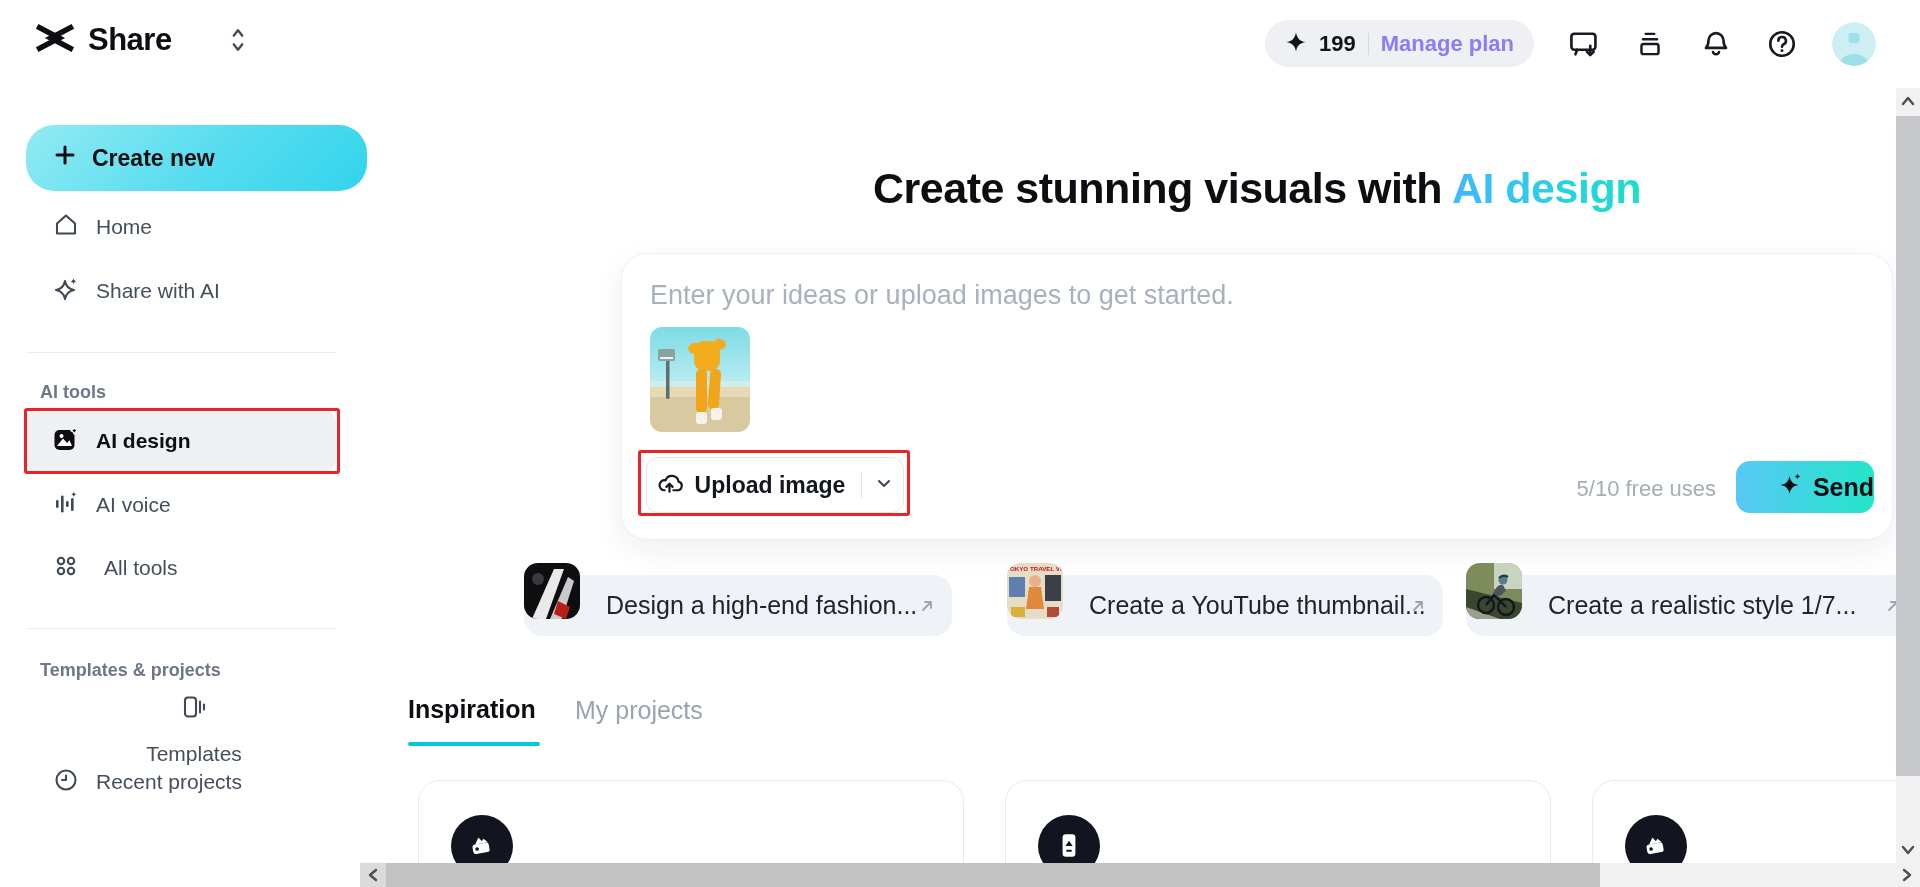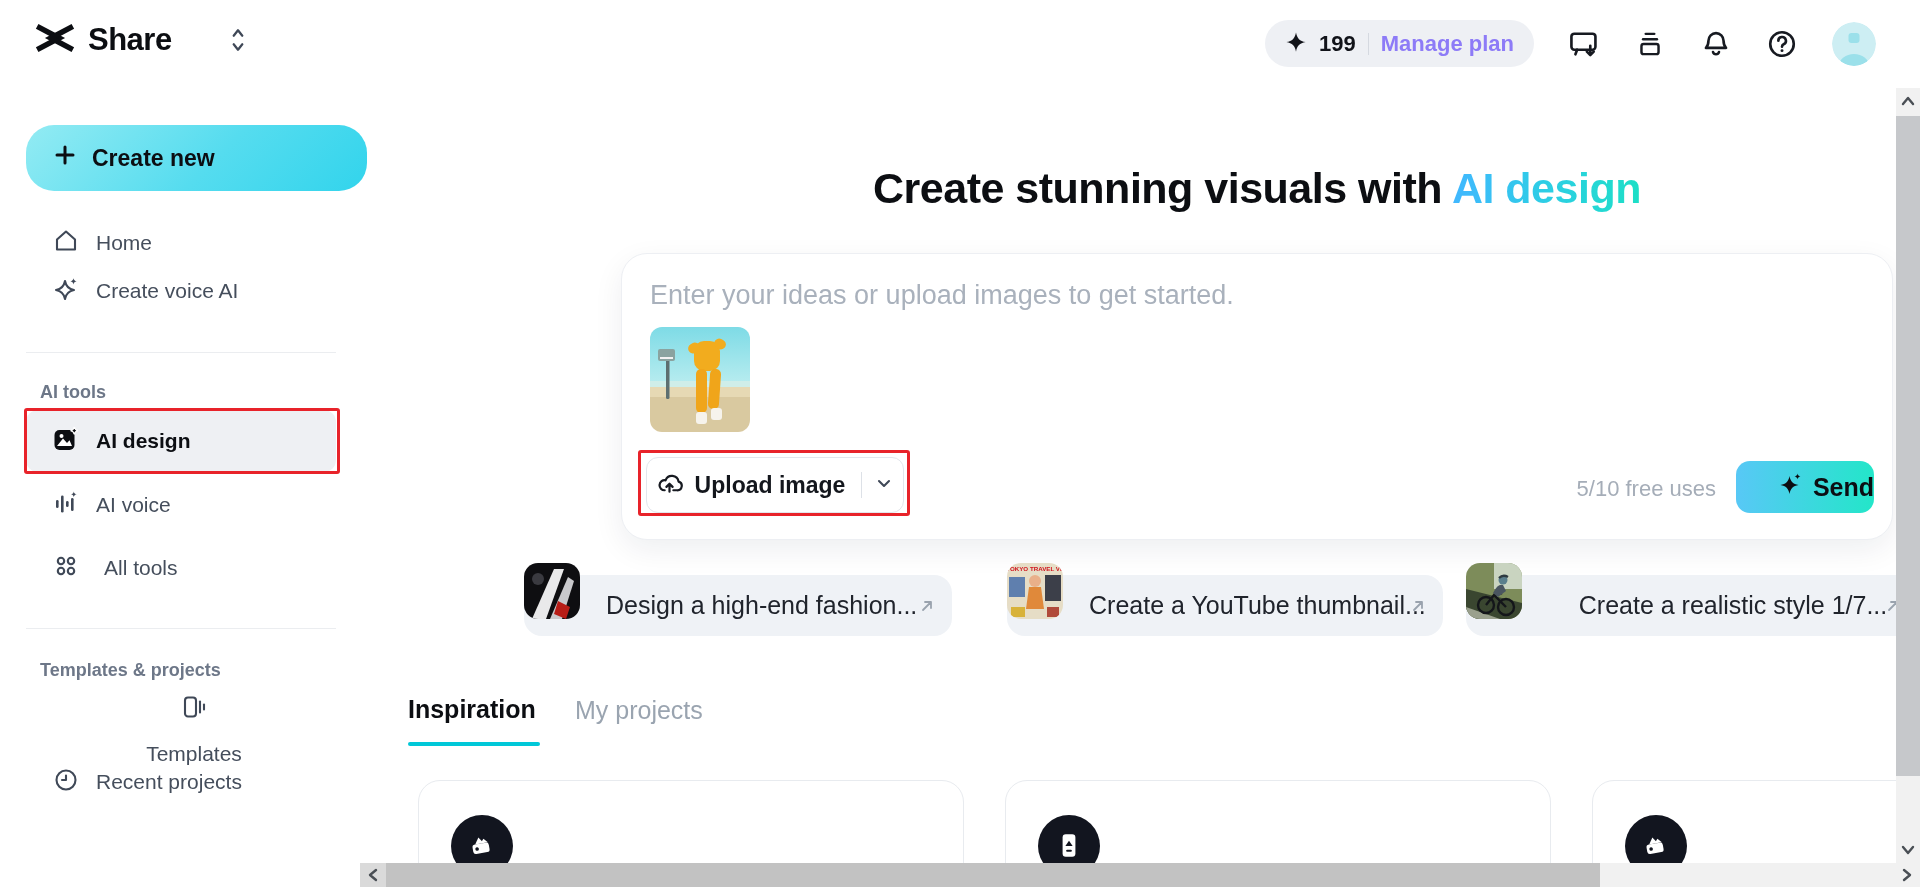--- a/index.html
+++ b/index.html
@@ -180,37 +180,37 @@
   <aside class="sidebar">
     <div class="create-new">
       <span>
         <svg width="22" height="22" viewBox="0 0 22 22">
           <path d="M11 3 V19 M3 11 H19" stroke="#0c0e12" stroke-width="3" stroke-linecap="round"></path>
         </svg>
       </span>
       <span>Create new</span>
     </div>
 
-    <div class="side-item" style="top:132px;">
+    <div class="side-item" style="top:116px;">
       <span>
         <svg width="28" height="28" viewBox="0 0 28 28">
           <path d="M5 12.5 L14 4.5 L23 12.5 V22.5 H5 Z" class="ic-stroke"></path>
         </svg>
       </span>
       <span>Home</span>
     </div>
 
     <div class="side-item" style="top:180px;">
       <span>
         <svg width="28" height="28" viewBox="0 0 28 28">
           <path d="M13 6 C14 11.5 16.5 14 22 15 C16.5 16 14 18.5 13 24 C12 18.5 9.5 16 4 15 C9.5 14 12 11.5 13 6 Z" class="ic-stroke"></path>
           <path d="M21.5 3.2 c.35 1.8 1.3 2.75 3.1 3.1 c-1.8 .35 -2.75 1.3 -3.1 3.1 c-.35 -1.8 -1.3 -2.75 -3.1 -3.1 c1.8 -.35 2.75 -1.3 3.1 -3.1 Z" fill="#3f4857"></path>
         </svg>
       </span>
-      <span>Create voice AI</span>
+      <span>Share with AI</span>
     </div>
 
     <div class="side-divider" style="top:266px;"></div>
     <div class="side-label" style="top:296px;">AI tools</div>
 
     <div class="side-item active" style="top:324px;">
       <span>
         <svg width="28" height="28" viewBox="0 0 28 28">
           <rect x="2.5" y="5" width="20" height="20" rx="5" fill="#0c0e12"></rect>
           <circle cx="9.5" cy="11" r="2" fill="#fff"></circle>
@@ -368,21 +368,21 @@
       </svg>
     </span>
     <span class="chip-label">Create a YouTube thumbnail...</span>
     <span class="chip-arrow">
       <svg width="18" height="18" viewBox="0 0 18 18">
           <path d="M5 13 L13 5 M7 5 H13 V11" stroke="#9aa3ae" stroke-width="1.8" fill="none" stroke-linecap="round" stroke-linejoin="round"></path>
         </svg>
     </span>
   </div>
 
-  <div class="chip" style="left:1466px; width:452px;justify-content:center;">
+  <div class="chip" style="left:1466px; width:452px;">
     <span class="chip-thumb">
       <svg width="56" height="56" viewBox="0 0 56 56">
         <rect width="56" height="56" fill="#7d8c5a"></rect>
         <rect x="28" width="28" height="26" fill="#c9d4c0"></rect>
         <path d="M0 26 L56 40 L56 56 L0 56 Z" fill="#3a4630"></path>
         <path d="M0 44 L34 56 L0 56 Z" fill="#9aa08d"></path>
         <circle cx="20" cy="42" r="8" fill="none" stroke="#14161a" stroke-width="2.4"></circle>
         <circle cx="40" cy="44" r="8" fill="none" stroke="#14161a" stroke-width="2.4"></circle>
         <path d="M20 42 L28 32 L40 44 M28 32 L36 30" stroke="#14161a" stroke-width="2.4" fill="none"></path>
         <path d="M27 30 q5 -10 10 -8 l3 6 -8 6 Z" fill="#4a5560"></path>

